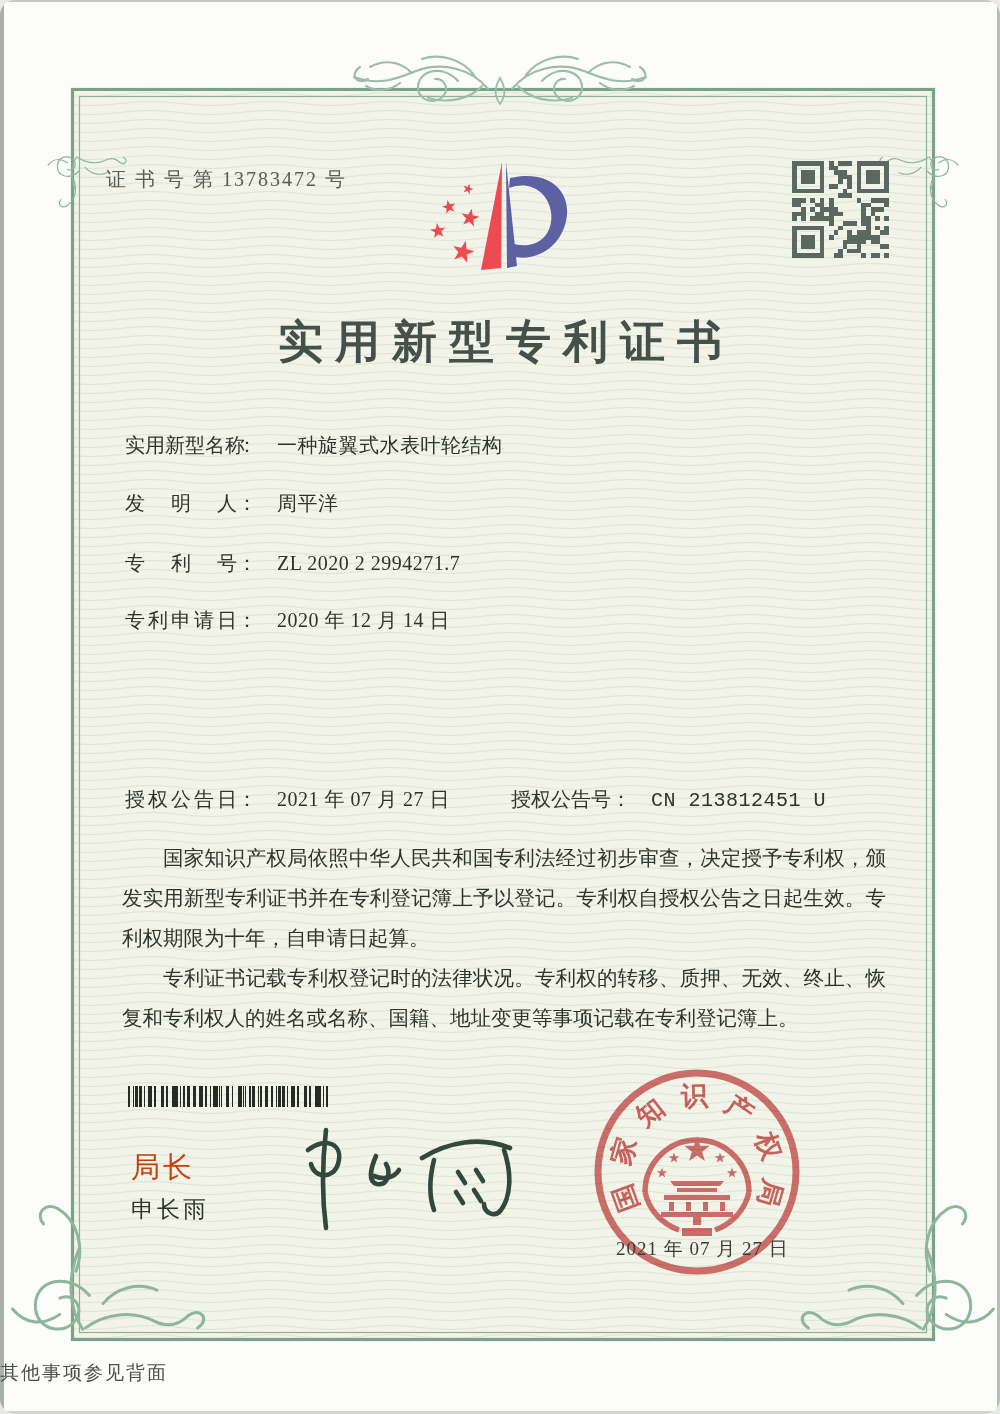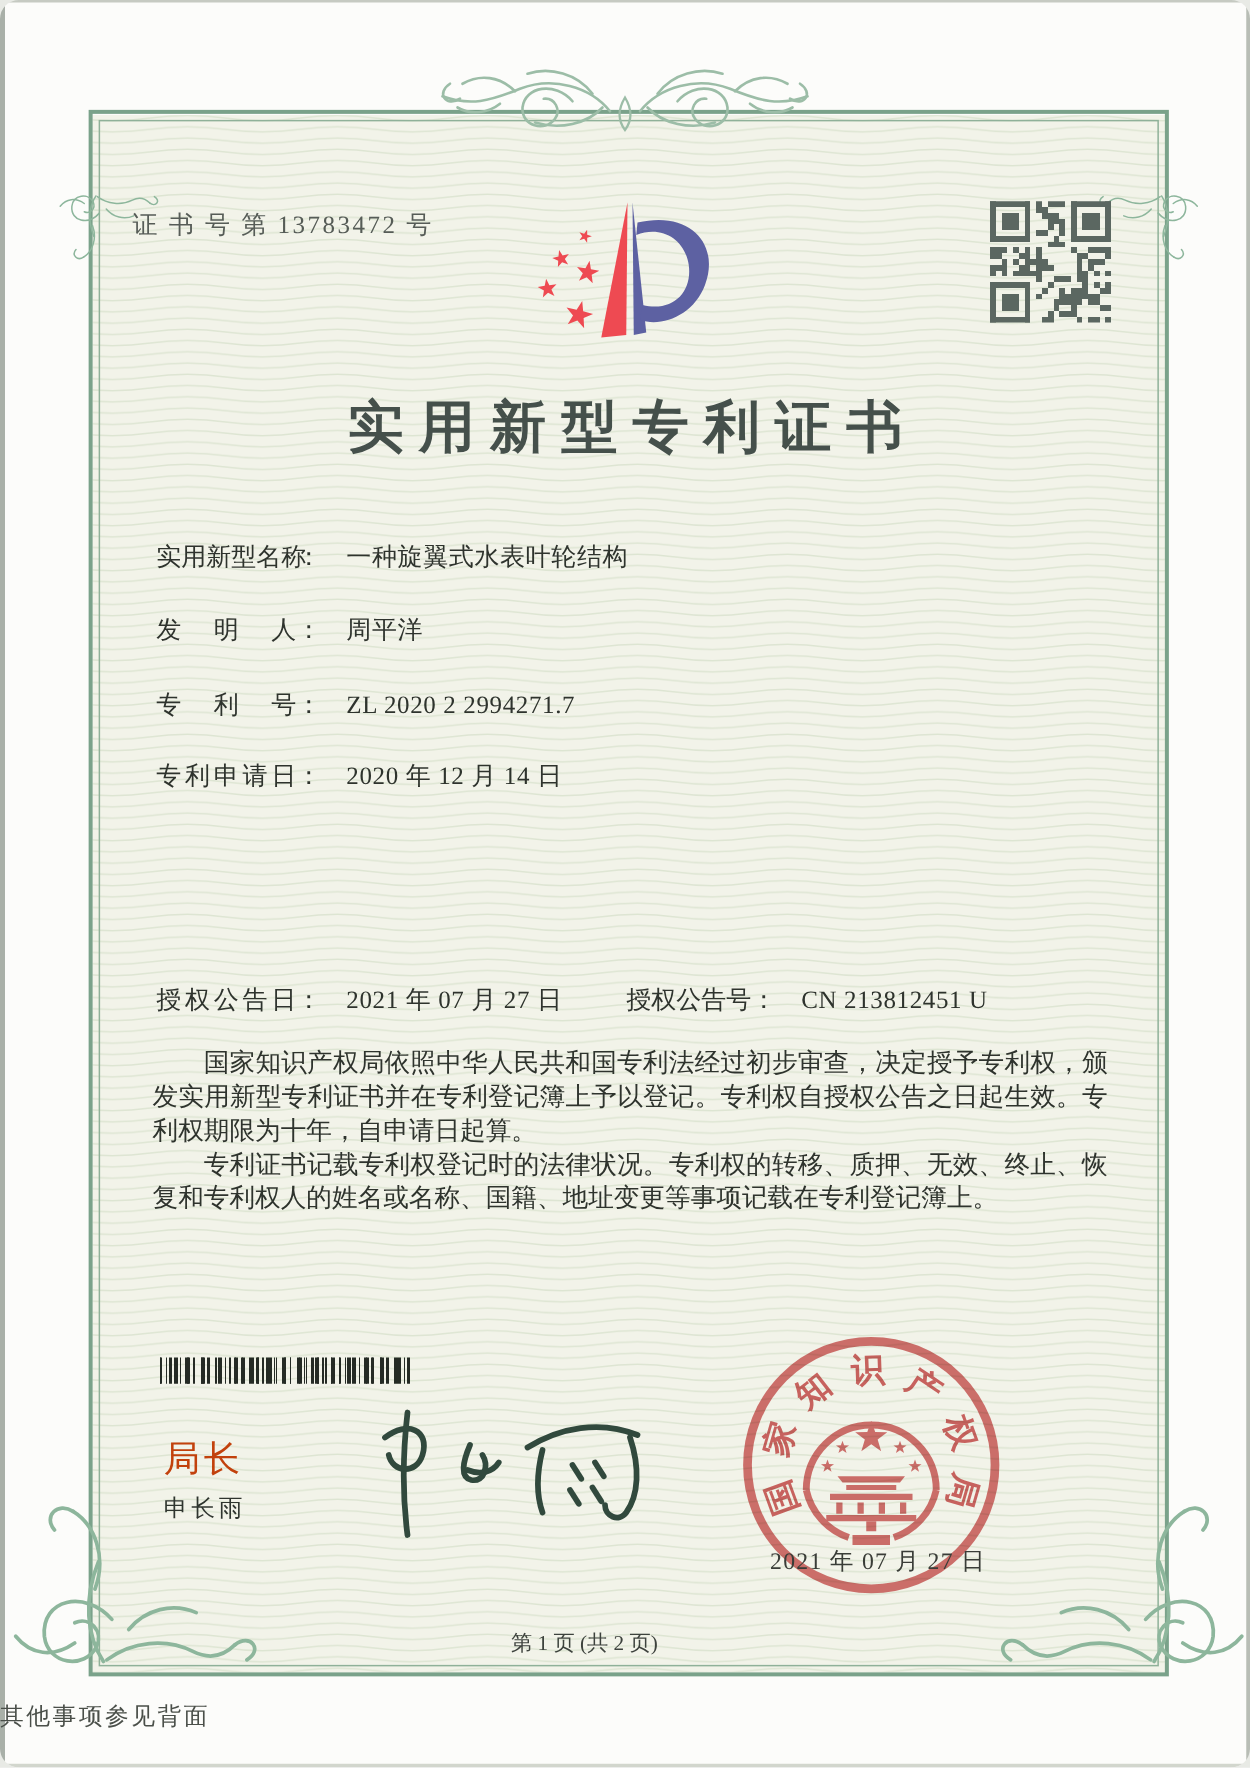--- a/index.html
+++ b/index.html
@@ -14,33 +14,33 @@
   .layer{position:absolute;left:0;top:0;}
 
   .cert-no{position:absolute;left:106px;top:166px;font-size:20px;letter-spacing:2px;color:#565c57;}
   .title{position:absolute;left:0;top:312px;width:1000px;text-align:center;
          font-size:45px;font-weight:bold;letter-spacing:12px;text-indent:12px;color:#45504b;}
 
   .field-row{position:absolute;left:125px;font-size:20px;white-space:nowrap;color:#2e332d;}
   .field-label{display:inline-block;width:112px;text-align:justify;text-align-last:justify;vertical-align:bottom;}
   .field-colon{display:inline-block;}
   .field-value{display:inline-block;margin-left:20px;letter-spacing:0.5px;}
-  .field-group2{position:absolute;left:376px;top:0;white-space:nowrap;}
+  .field-group2{position:absolute;left:386px;top:0;white-space:nowrap;font-family:Liberation Mono, monospace;}
 
   .paragraphs{position:absolute;left:122px;top:838px;width:764px;font-size:20.5px;
-              line-height:27px;text-align:justify;color:#2e332d;}
+              line-height:40px;text-align:justify;color:#2e332d;}
   .paragraphs p{margin:0;text-indent:2em;}
 
   .barcode{position:absolute;left:128px;top:1086px;width:202px;height:21px;
     background-image:
       repeating-linear-gradient(90deg,#252b25 0 2px,rgba(0,0,0,0) 2px 5px,#252b25 5px 6px,rgba(0,0,0,0) 6px 11px),
       repeating-linear-gradient(90deg,#252b25 0 1px,rgba(0,0,0,0) 1px 7px,#252b25 7px 10px,rgba(0,0,0,0) 10px 13px);}
 
   .director-title{position:absolute;left:131px;top:1148px;font-size:29px;color:#c2410c;letter-spacing:3px;}
-  .director-name{position:absolute;left:131px;top:1194px;font-size:19px;color:#2f352f;letter-spacing:3px;}
+  .director-name{position:absolute;left:131px;top:1194px;font-size:23px;color:#2f352f;letter-spacing:3px;}
 
   .seal-date{position:absolute;left:616px;top:1236px;font-size:19px;letter-spacing:1px;color:#3a3d38;z-index:6;}
   .page-num{position:absolute;left:0;top:1303px;width:935px;text-align:center;font-size:17px;color:#3d423d;}
   .footer-note{position:absolute;left:0;top:1360px;width:1000px;font-size:19px;color:#4a4f49;letter-spacing:2px;}
 
   svg{display:block;}
   .seal-svg{position:absolute;left:589px;top:1064px;opacity:0.93;mix-blend-mode:multiply;z-index:5;}
   .sig-svg{position:absolute;left:280px;top:1120px;z-index:4;}
   .logo-svg{position:absolute;left:418px;top:148px;}
   .qr-svg{position:absolute;left:792px;top:161px;}
@@ -323,15 +323,14 @@
       <rect x="-28" y="18" width="5" height="9"></rect>
         <rect x="-11" y="18" width="5" height="9"></rect>
       <rect x="6" y="18" width="5" height="9"></rect>
         <rect x="23" y="18" width="5" height="9"></rect>
       <rect x="-36" y="28" width="72" height="5"></rect>
       <rect x="-4" y="33" width="8" height="8"></rect>
     </g>
   </svg>
   <div class="seal-date">2021 年 07 月 27 日</div>
 
-  <div class="page-num">第 1 页 (共 2 页)</div>
   <div class="footer-note">其他事项参见背面</div>
 </div>
 
 </body></html>

